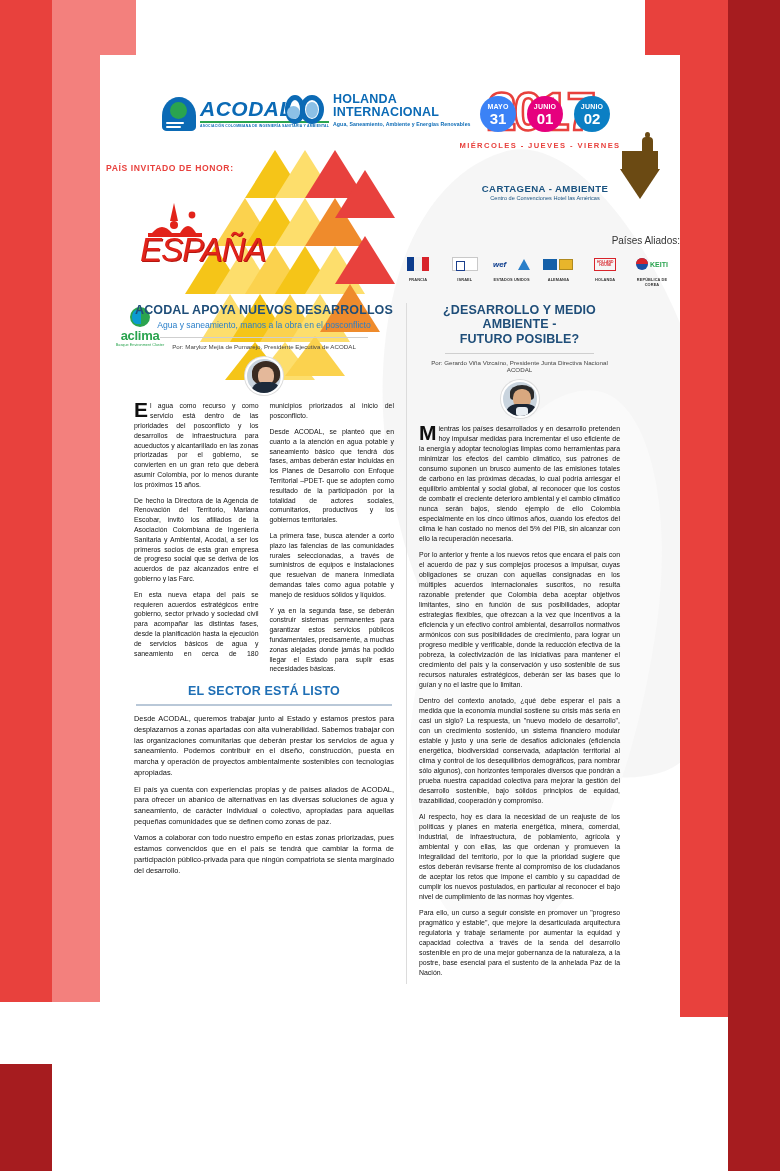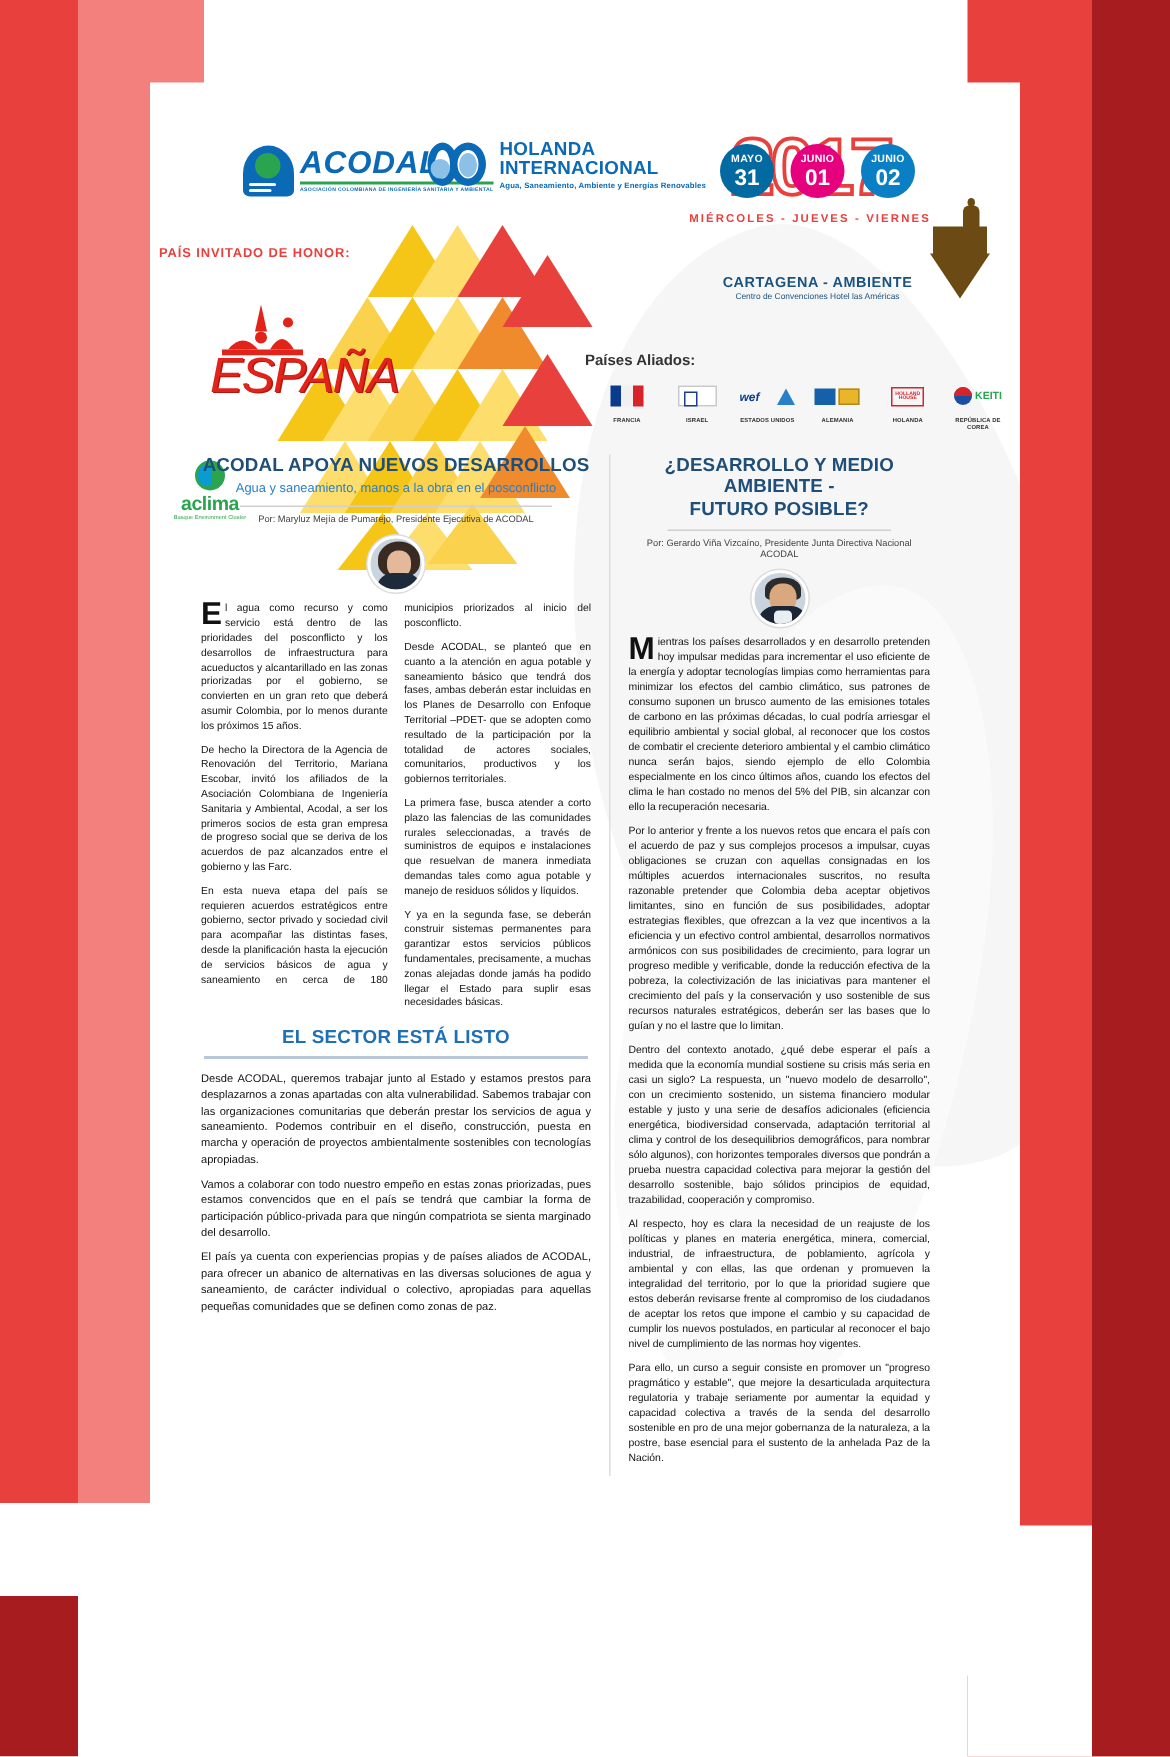--- a/index.html
+++ b/index.html
@@ -76,21 +76,21 @@
   .y2017 .digits {
     font-size:53px; font-weight:bold; letter-spacing:-3px;
     color:transparent; -webkit-text-stroke:2.5px #e8413d;
     line-height:50px; font-family:"Liberation Sans", sans-serif;
   }
   .circles { position:absolute; left:30px; top:9px; width:130px; display:flex; justify-content:space-between; }
   .circ { width:36px; height:36px; border-radius:50%; color:#fff; display:flex; flex-direction:column;
           align-items:center; justify-content:center; line-height:1; }
   .circ .m { font-size:7px; font-weight:bold; letter-spacing:.2px; }
   .circ .d { font-size:15px; font-weight:bold; margin-top:1px; }
-  .c-may  { background:#0369a1; }
+  .c-may  { background:#3b82f6; }
   .c-jun1 { background:#e6007e; }
   .c-jun2 { background:#0b7fc4; }
   .days { font-size:7.6px; font-weight:bold; color:#e8413d; letter-spacing:1.4px; margin-top:4px; }
 
   .cartagena { position:absolute; left:352px; top:128px; width:186px; text-align:center; }
   .cart-t1 { font-size:9.6px; font-weight:bold; color:#1a5380; letter-spacing:.4px; }
   .cart-t2 { font-size:5.6px; color:#1a5380; margin-top:1px; }
   .fort {
     position:absolute; left:520px; top:82px; width:40px; height:62px;
   }
@@ -112,21 +112,21 @@
   }
   .sun { position:absolute; left:48px; top:48px; width:54px; height:34px; }
   .aclima { position:absolute; left:-8px; top:152px; width:96px; text-align:center; }
   .aclima .acl-c { width:20px; height:20px; border-radius:50%; background:#2aa44f; margin:0 auto; position:relative; }
   .aclima .acl-c:after { content:""; position:absolute; left:2px; top:3px; width:9px; height:14px; background:#0b9bd1; border-radius:50% 0 0 50%; }
   .aclima .acl-n { font-size:13px; font-weight:bold; color:#2aa44f; letter-spacing:-.3px; margin-top:1px; }
   .aclima .acl-s { font-size:3.8px; color:#2aa44f; line-height:1.4; }
 
   
   .allies { position:absolute; left:290px; top:180px; width:290px; }
-  .allies-title { text-align:left; font-size:10px; font-weight:bold; color:#333; }
+  .allies-title { text-align:right; font-size:10px; font-weight:normal; color:#333; }
   .flag-row { display:flex; justify-content:space-between; margin-top:8px; padding:0 6px; }
   .flag-item { width:44px; text-align:center; }
   .flag-box { height:20px; display:flex; align-items:center; justify-content:center; }
   .flag-name { font-size:3.9px; font-weight:bold; color:#333; margin-top:3px; letter-spacing:.1px; }
   .fr-flag { width:22px; height:14px; display:flex; }
   .fr-flag span { flex:1; }
   .fr-b{background:#0b3b8c;} .fr-w{background:#f0f0f0;} .fr-r{background:#d8232a;}
   .il { width:26px; height:14px; background:#ffffff; border:1px solid #c9c9c9; position:relative; }
   .il:before{content:"";position:absolute;left:3px;top:3px;width:7px;height:8px;border:1px solid #1a3e8c;}
   .us { display:flex; align-items:center; gap:12px; }
@@ -397,22 +397,22 @@
         <p class="body">Desde ACODAL, se planteó que en cuanto a la atención en agua potable y saneamiento básico que tendrá dos fases, ambas deberán estar incluidas en los Planes de Desarrollo con Enfoque Territorial –PDET- que se adopten como resultado de la participación por la totalidad de actores sociales, comunitarios, productivos y los gobiernos territoriales.</p>
         <p class="body">La primera fase, busca atender a corto plazo las falencias de las comunidades rurales seleccionadas, a través de suministros de equipos e instalaciones que resuelvan de manera inmediata demandas tales como agua potable y manejo de residuos sólidos y líquidos.</p>
         <p class="body">Y ya en la segunda fase, se deberán construir sistemas permanentes para garantizar estos servicios públicos fundamentales, precisamente, a muchas zonas alejadas donde jamás ha podido llegar el Estado para suplir esas necesidades básicas.</p>
       </div>
 
       <div class="sector-head">EL SECTOR ESTÁ LISTO</div>
       <div class="sector-rule"></div>
 
       <div class="onecol">
         <p class="body">Desde ACODAL, queremos trabajar junto al Estado y estamos prestos para desplazarnos a zonas apartadas con alta vulnerabilidad. Sabemos trabajar con las organizaciones comunitarias que deberán prestar los servicios de agua y saneamiento. Podemos contribuir en el diseño, construcción, puesta en marcha y operación de proyectos ambientalmente sostenibles con tecnologías apropiadas.</p>
+        <p class="body">El país ya cuenta con experiencias propias y de países aliados de ACODAL, para ofrecer un abanico de alternativas en las diversas soluciones de agua y saneamiento, de carácter individual o colectivo, apropiadas para aquellas pequeñas comunidades que se definen como zonas de paz.</p>
         <p class="body">Vamos a colaborar con todo nuestro empeño en estas zonas priorizadas, pues estamos convencidos que en el país se tendrá que cambiar la forma de participación público-privada para que ningún compatriota se sienta marginado del desarrollo.</p>
-        <p class="body">El país ya cuenta con experiencias propias y de países aliados de ACODAL, para ofrecer un abanico de alternativas en las diversas soluciones de agua y saneamiento, de carácter individual o colectivo, apropiadas para aquellas pequeñas comunidades que se definen como zonas de paz.</p>
       </div>
       <div class="bottom-pad"></div>
     </div>
 
     <div class="col-right">
       <div class="art-head">
         <div class="art-title">¿DESARROLLO Y MEDIO AMBIENTE -</div>
         <div class="art-title">FUTURO POSIBLE?</div>
         <div class="art-rule"></div>
         <div class="art-by">Por: Gerardo Viña Vizcaíno, Presidente Junta Directiva Nacional ACODAL</div>

